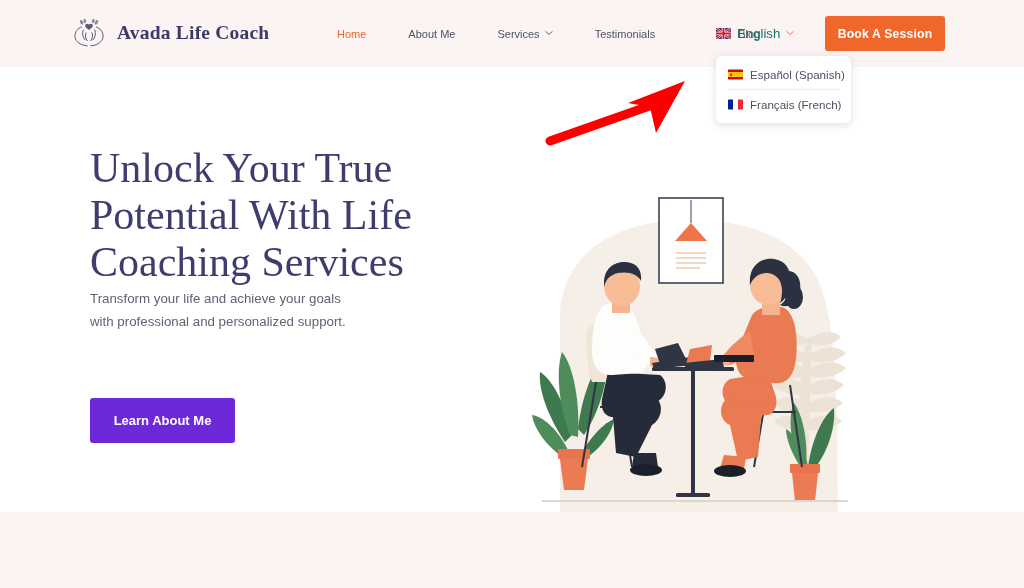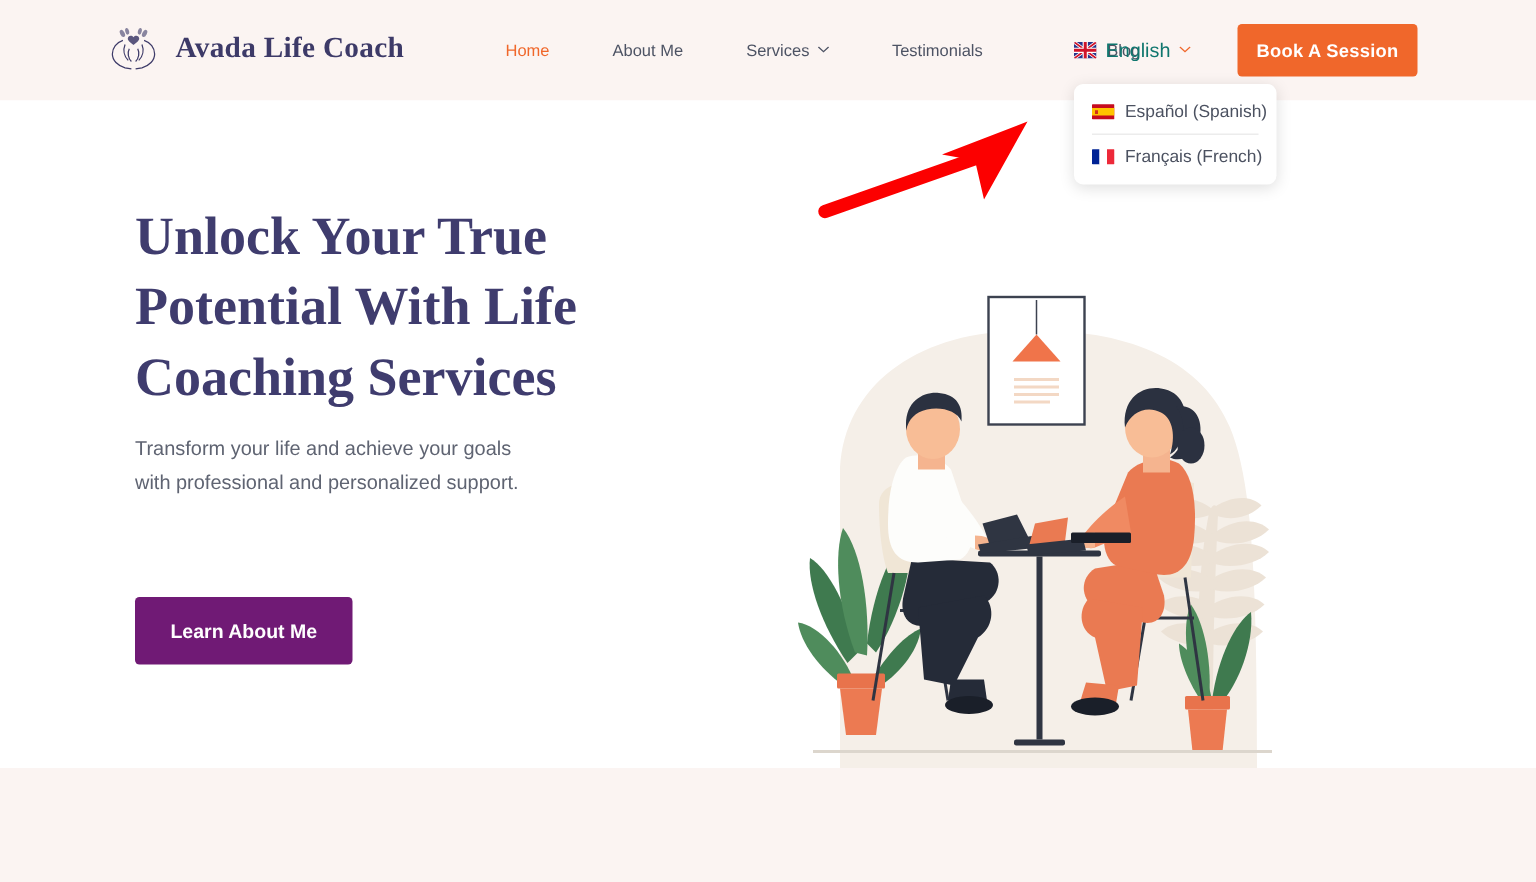--- a/index.html
+++ b/index.html
@@ -69,31 +69,31 @@
   .lang-opt {
     display:flex; align-items:center; gap:7px;
     padding:8px 12px; font-size:11.6px; color:#4b5160;
     cursor:pointer; white-space:nowrap;
   }
   .lang-sep { height:1px; background:#ececec; margin:0 12px; }
 
   
   .hero { position:absolute; top:67px; left:0; width:1024px; height:445px; background:#fff; }
   .hero-title {
-    position:absolute; left:90px; top:67px; width:340px;
+    position:absolute; left:90px; top:78px; width:340px;
     font-family:"Liberation Serif", serif;
-    font-size:36px; line-height:47px; font-weight:700; color:#3f3c6e;
+    font-size:42px; line-height:47px; font-weight:400; color:#3f3c6e;
   }
   .hero-sub {
     position:absolute; left:90px; top:221px; width:275px;
     font-size:13.3px; line-height:22.5px; color:#5f6472;
   }
   .hero-btn {
     position:absolute; left:90px; top:331px;
-    width:145px; height:45px; background:#701a75;
+    width:145px; height:45px; background:#6d28d9;
     border:none; border-radius:3px; cursor:pointer;
     color:#ffffff; font-size:13px; font-weight:700;
     display:flex; align-items:center; justify-content:center;
   }
 
   .hero-art { position:absolute; left:500px; top:100px; width:400px; height:345px; }
 
   
   .annot { position:absolute; left:540px; top:75px; width:180px; height:80px; z-index:40; pointer-events:none; }
 

